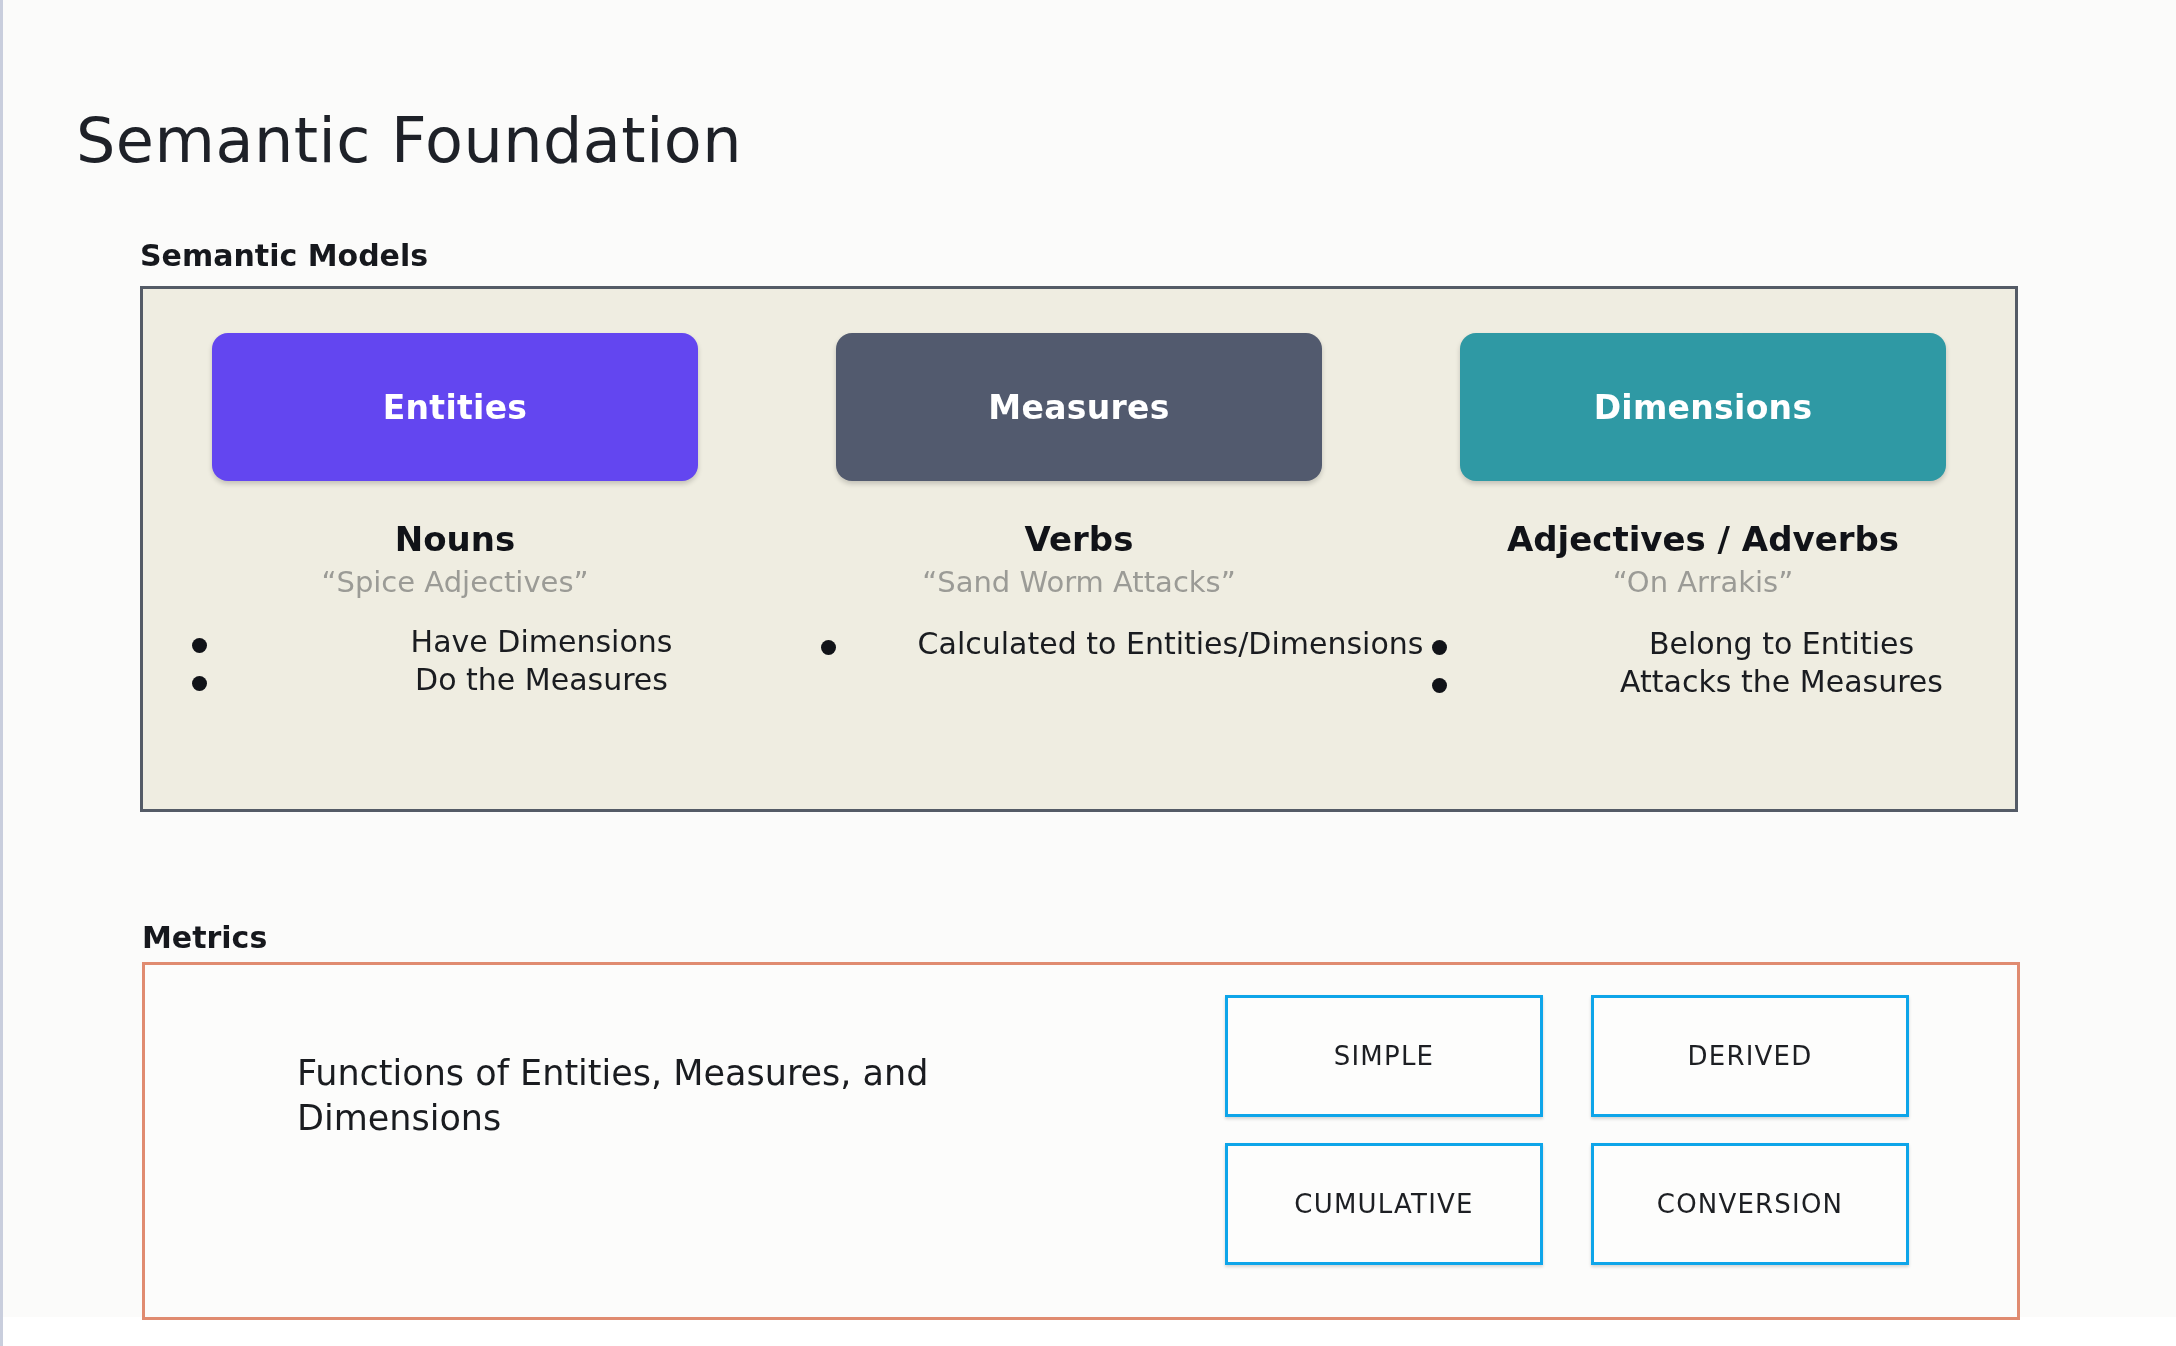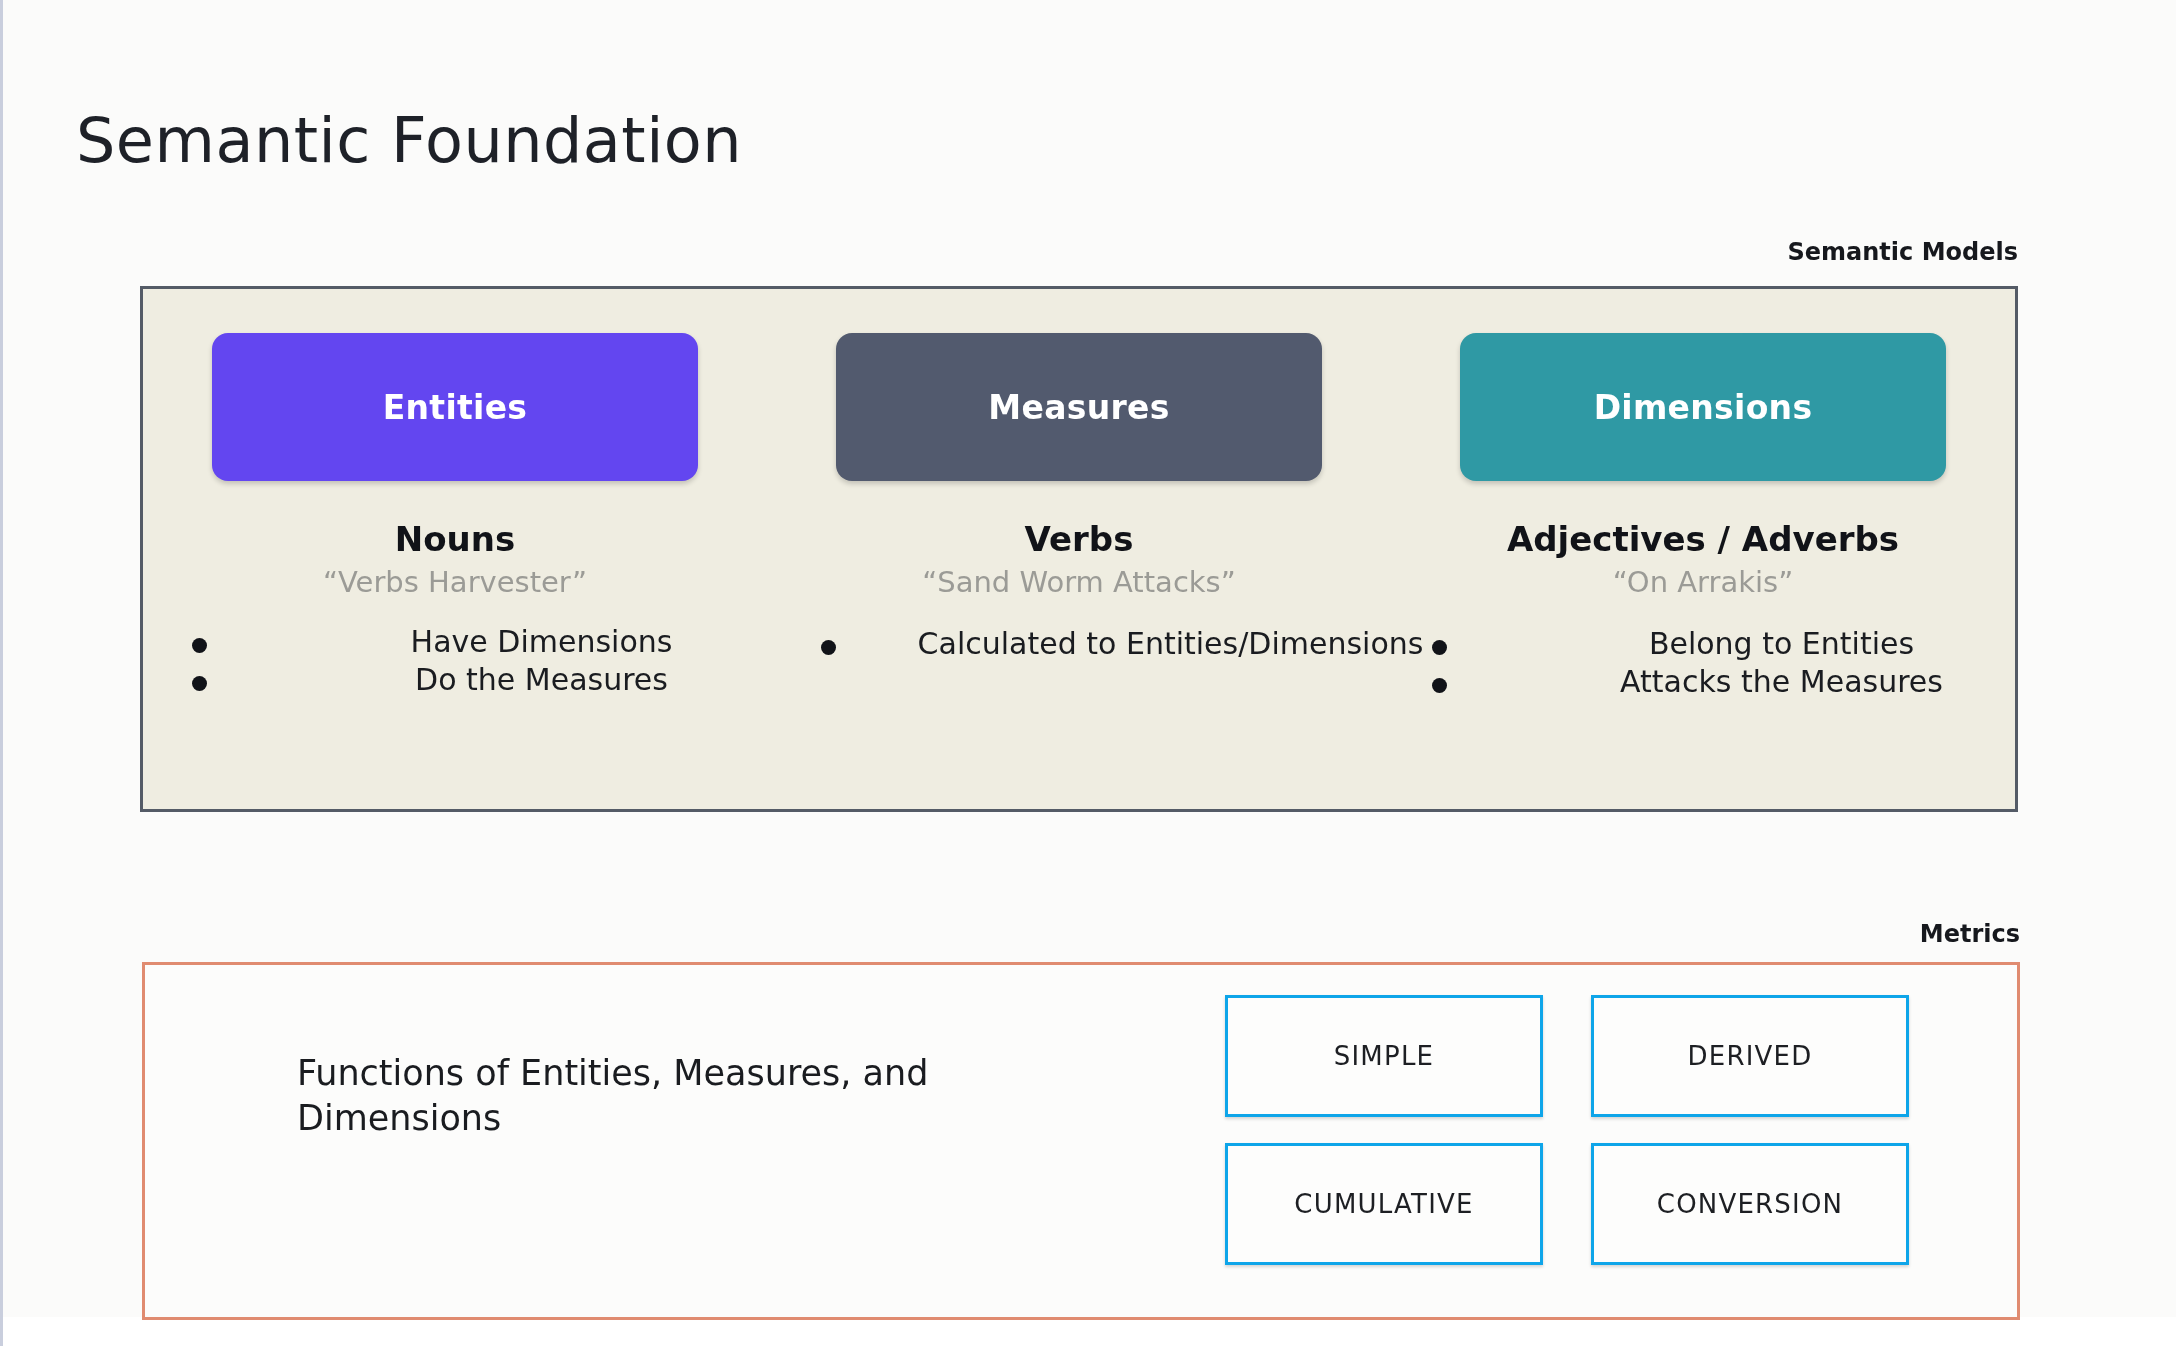--- a/index.html
+++ b/index.html
@@ -40,24 +40,24 @@
     font-size: 62px;
     font-weight: 400;
     letter-spacing: 0.5px;
     color: #1e2128;
     white-space: nowrap;
   }
 
   
   .section-heading {
     position: absolute;
-    font-size: 24px;
+    font-size: 30px;
     font-weight: 700;
     color: #16181d;
-    text-align: right;
+    text-align: left;
     white-space: nowrap;
   }
   #semantic-models-heading {
     left: 140px;
     top: 238px;
     width: 1878px;
   }
   #metrics-heading {
     left: 142px;
     top: 920px;
@@ -223,21 +223,21 @@
   <div id="semantic-models-heading" class="section-heading">Semantic Models</div>
 
   <div id="semantic-models-panel">
     <div id="semantic-columns">
 
       <div class="semantic-column">
         <div class="pill pill-entities">
           <span>Entities</span>
         </div>
         <div class="part-of-speech">Nouns</div>
-        <div class="example-quote">“Verbs Harvester”</div>
+        <div class="example-quote">“Spice Adjectives”</div>
         <ul class="bullet-list bullets-nouns">
           <li class="bullet-item">
             <span class="bullet-dot"></span>
             <span class="bullet-text">Have Dimensions</span>
           </li>
           <li class="bullet-item">
             <span class="bullet-dot"></span>
             <span class="bullet-text">Do the Measures</span>
           </li>
         </ul>

